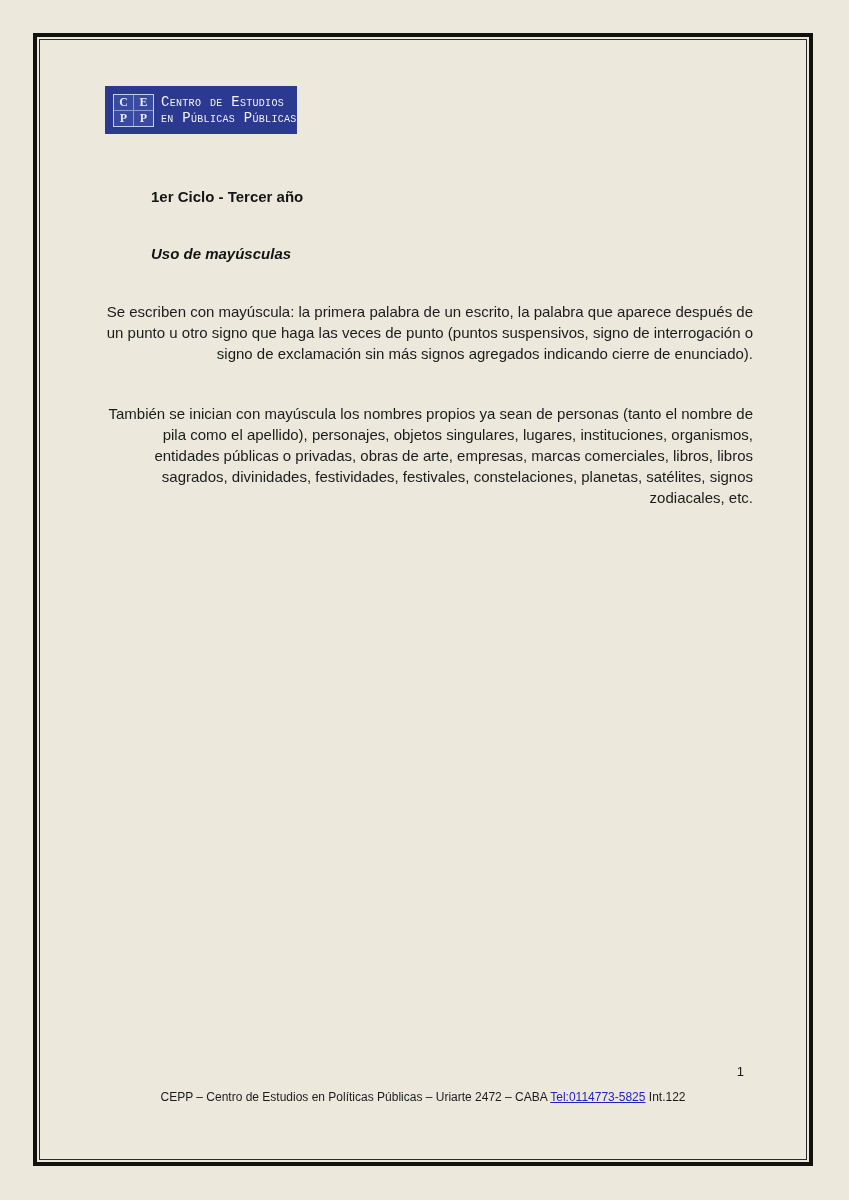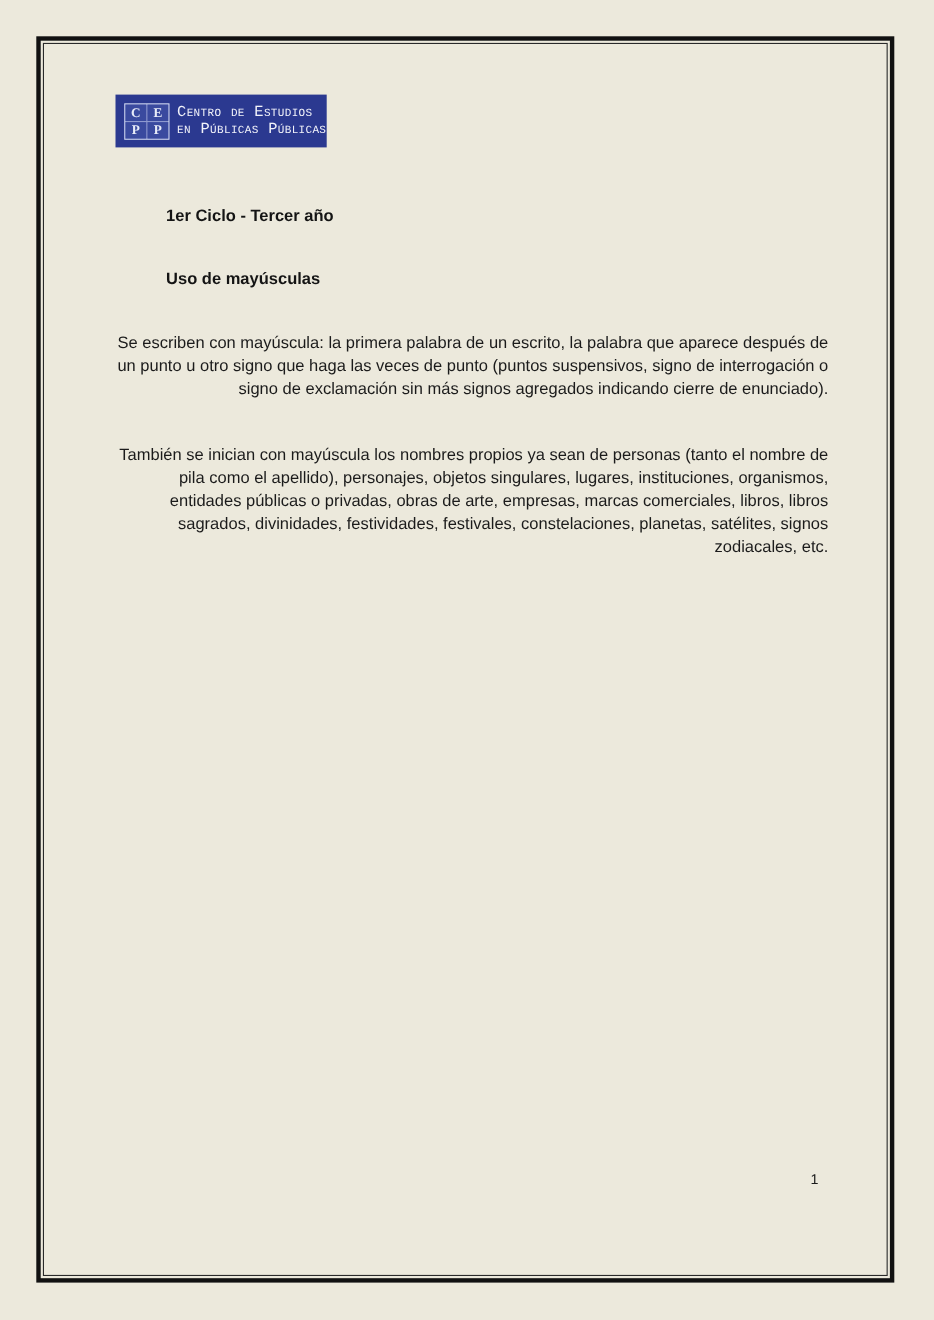--- a/index.html
+++ b/index.html
@@ -97,21 +97,21 @@
   .doc-heading {
     position: absolute;
     left: 63px;
     font-size: 15px;
     font-weight: bold;
     color: #141414;
     white-space: nowrap;
     margin-left: 48px;
   }
   .heading-1 { top: 148px; }
-  .heading-2 { top: 205px; }
+  .heading-2 { top: 205px; font-style: italic; }
   .doc-para {
     position: absolute;
     left: 63px;
     width: 650px;
     font-size: 15px;
     line-height: 21px;
     color: #1b1b1b;
     text-align: right;
   }
   .para-1 { top: 261px; }
@@ -156,15 +156,16 @@
     </div>
 
 
     <div class="doc-heading heading-1">1er Ciclo - Tercer año</div>
     <div class="doc-heading heading-2">Uso de mayúsculas</div>
 
     <p class="doc-para para-1">Se escriben con mayúscula: la primera palabra de un escrito, la palabra que aparece después de un punto u otro signo que haga las veces de punto (puntos suspensivos, signo de interrogación o signo de exclamación sin más signos agregados indicando cierre de enunciado).</p>
     <p class="doc-para para-2">También se inician con mayúscula los nombres propios ya sean de personas (tanto el nombre de pila como el apellido), personajes, objetos singulares, lugares, instituciones, organismos, entidades públicas o privadas, obras de arte, empresas, marcas comerciales, libros, libros sagrados, divinidades, festividades, festivales, constelaciones, planetas, satélites, signos zodiacales, etc.</p>
 
     <div class="page-number">1</div>
+    <div class="footer"><span>CEPP – Centro de Estudios en Políticas Públicas – Uriarte 2472 – CABA </span><a href="#">Tel:0114773-5825</a><span> Int.122</span></div>
 
   </div>
 </div>
 
 </body></html>

